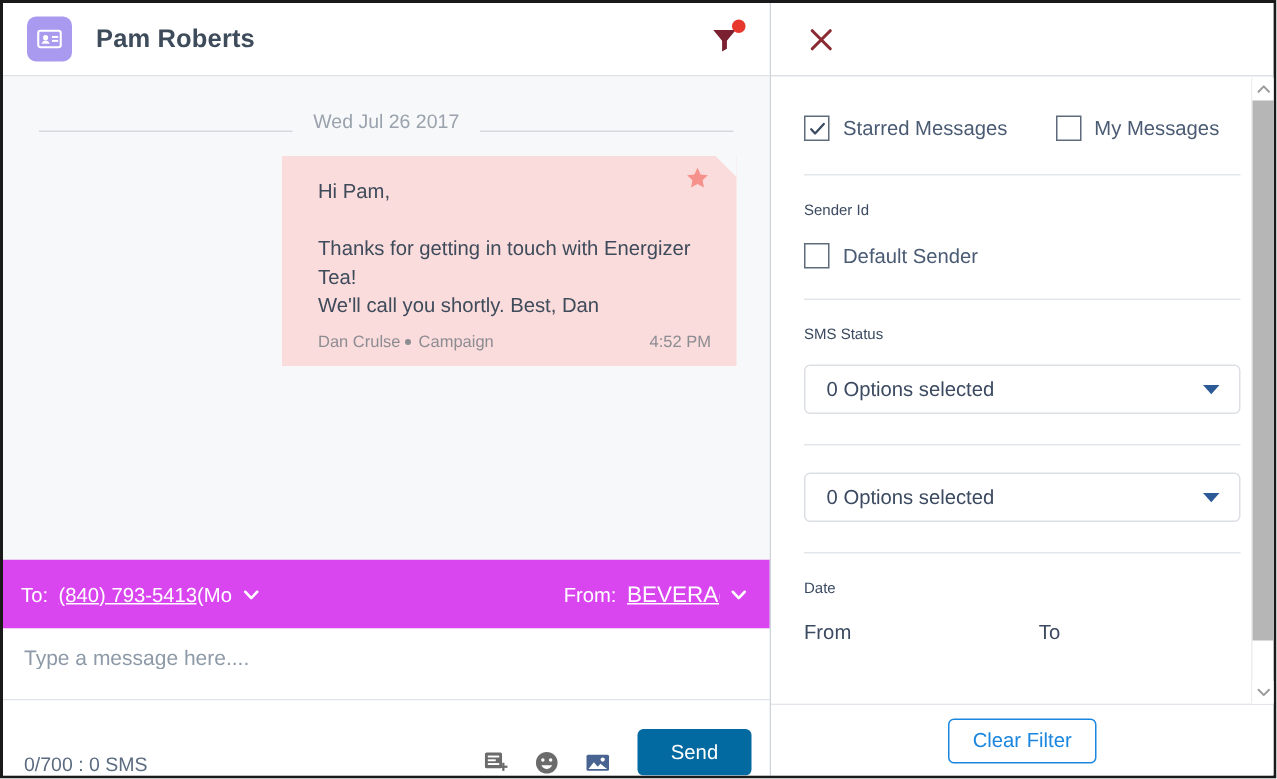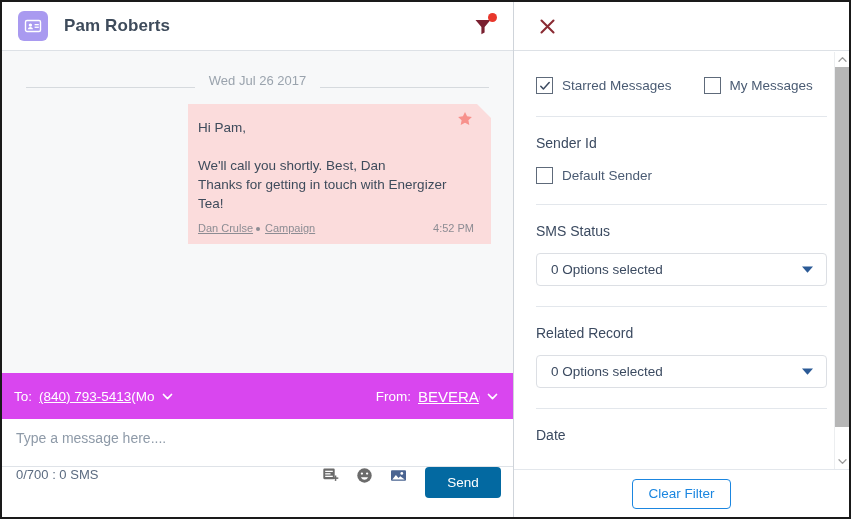--- a/index.html
+++ b/index.html
@@ -116,21 +116,21 @@
 
   .msg-row {
     display: flex;
     justify-content: flex-end;
   }
 
   .bubble {
     position: relative;
     width: 303px;
     background: #fbdcdc;
-    padding: 14px 17px 6px 10px;
+    padding: 14px 17px 6px 24px;
     color: #3e4b5b;
     font-size: 13.5px;
     line-height: 19px;
   }
   
   .bubble::after {
     content: "";
     position: absolute;
     top: 0;
     right: 0;
@@ -151,21 +151,21 @@
   .bubble-gap { height: 19px; }
 
   .bubble-meta {
     display: flex;
     align-items: baseline;
     justify-content: space-between;
     margin-top: 6px;
     font-size: 11px;
     color: #8c8c93;
   }
-  .bubble-meta .sender { white-space: nowrap; text-decoration: underline; }
+  .bubble-meta .sender { white-space: nowrap; }
   .bubble-meta .dot {
     display: inline-block;
     width: 4px; height: 4px;
     border-radius: 50%;
     background: #8c8c93;
     margin: 0 5px 1px 3px;
     vertical-align: middle;
   }
   .bubble-meta .time { white-space: nowrap; }
 
@@ -222,21 +222,21 @@
     font-size: 14px;
     color: #3e4b5b;
     background: transparent;
   }
   .msg-input::placeholder { color: #8e9aa8; }
 
   .compose-footer {
     height: 50px;
     background: #ffffff;
     display: flex;
-    align-items: flex-start;
+    align-items: flex-end;
     padding: 0 12px 0 14px;
   }
   .char-count {
     font-size: 13px;
     color: #5b6b80;
     flex: 1 1 auto;
   }
   .compose-icons {
     display: flex;
     align-items: center;
@@ -331,21 +331,21 @@
     white-space: nowrap;
   }
 
   .sec-rule {
     height: 1px;
     background: #e3e7ec;
   }
 
   .fsection { padding: 18px 0 20px 0; }
   .fsection-label {
-    font-size: 14px;
+    font-size: 10px;
     color: #3b4a60;
     margin-bottom: 16px;
   }
   .fsection-label.tight { margin-bottom: 14px; }
 
   .select-box {
     height: 33px;
     border: 1px solid #dcdfe4;
     border-radius: 4px;
     display: flex;
@@ -462,22 +462,22 @@
 
       <div class="msg-row">
         <div class="bubble">
           <span class="bubble-star">
             <svg width="16" height="16" viewBox="0 0 16 16">
               <path d="M8 .9l2.1 4.4 4.8.6-3.5 3.3.9 4.8L8 11.7 3.7 14l.9-4.8L1.1 5.9l4.8-.6z" fill="#f7918c"></path>
             </svg>
           </span>
           <div class="bubble-line">Hi Pam,</div>
           <div class="bubble-gap"></div>
+          <div class="bubble-line">Thanks for getting in touch with Energizer Tea!</div>
           <div class="bubble-line">We'll call you shortly. Best, Dan</div>
-          <div class="bubble-line">Thanks for getting in touch with Energizer Tea!</div>
           <div class="bubble-meta">
             <span class="sender"><span>Dan Crulse</span><span class="dot"></span><span>Campaign</span></span>
             <span class="time">4:52 PM</span>
           </div>
         </div>
       </div>
 
     </div>
 
     <div class="compose">
@@ -590,21 +590,20 @@
             <svg width="13" height="9" viewBox="0 0 13 9">
                 <path d="M1 1.6h11L6.5 7.8z" fill="#2b5a96"></path>
               </svg>
           </span>
         </div>
       </div>
 
       <div class="sec-rule"></div>
 
       <div class="fsection">
-        <div class="fsection-label tight">Related Record</div>
         <div class="select-box">
           <span class="select-value">0 Options selected</span>
           <span class="select-caret">
             <svg width="13" height="9" viewBox="0 0 13 9">
                 <path d="M1 1.6h11L6.5 7.8z" fill="#2b5a96"></path>
               </svg>
           </span>
         </div>
       </div>
 

